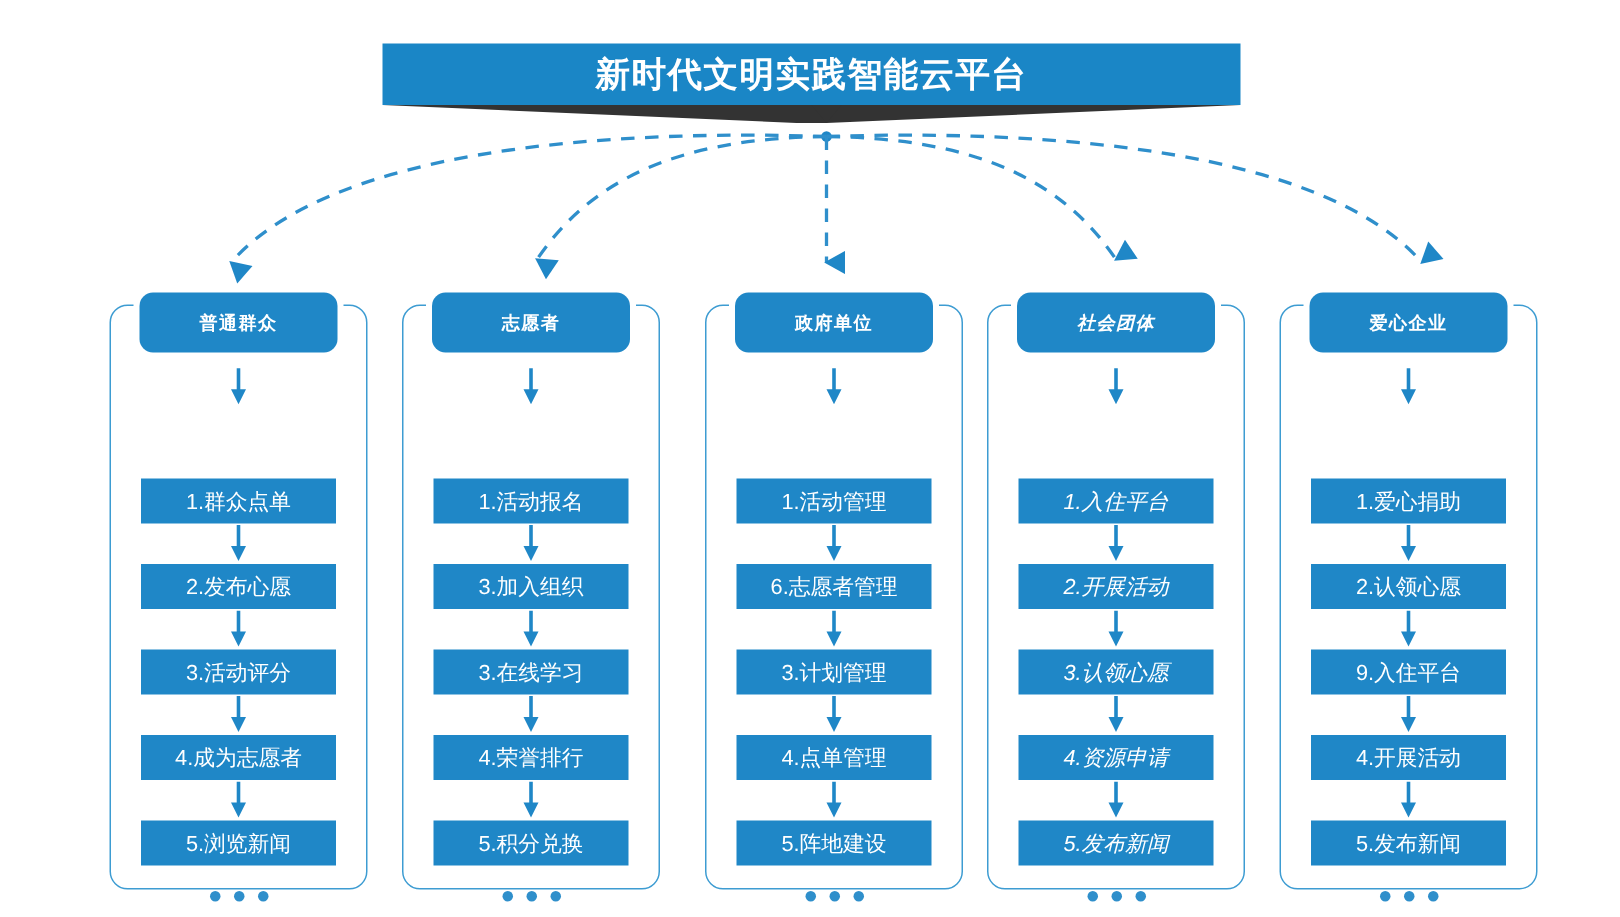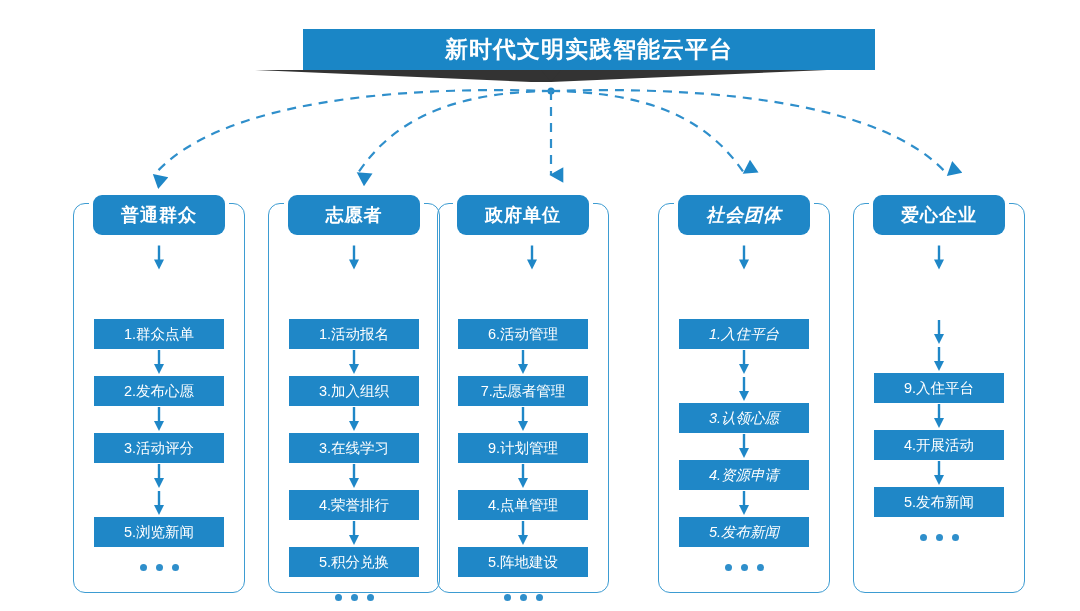--- a/index.html
+++ b/index.html
@@ -30,21 +30,20 @@
     background: #1a86c6;
     color: #ffffff;
     font-size: 23px;
     font-weight: bold;
     letter-spacing: 1px;
     display: flex;
     align-items: center;
     justify-content: center;
     box-sizing: border-box;
     z-index: 4;
-    margin-left: 48px;
   }
   #title-shadow {
     position: absolute;
     left: 255px;
     top: 70px;
     width: 572px;
     height: 12px;
     z-index: 3;
   }
   #title-arrow-tip {
@@ -107,21 +106,21 @@
   }
   .col-header {
     position: absolute;
     left: 20px;
     top: -8px;
     width: 132px;
     height: 40px;
     background: #1f87c7;
     border-radius: 9px;
     color: #ffffff;
-    font-size: 18px;
+    font-size: 12px;
     font-weight: bold;
     letter-spacing: 1px;
     display: flex;
     align-items: center;
     justify-content: center;
     box-sizing: border-box;
   }
   .col-body {
     position: absolute;
     left: 21px;
@@ -235,20 +234,21 @@
     <polygon points="1,14 11,14 6,24" fill="#1f87c7"></polygon>
   </svg>
           </div>
           <div class="item">3.活动评分</div>
           <div class="item-gap">
             <svg class="down-arrow" viewBox="0 0 12 25">
     <line x1="6" y1="0" x2="6" y2="15" stroke="#1f87c7" stroke-width="2.4"></line>
     <polygon points="1,14 11,14 6,24" fill="#1f87c7"></polygon>
   </svg>
           </div>
+          <div class="item">4.成为志愿者</div>
           <div class="item-gap">
             <svg class="down-arrow" viewBox="0 0 12 25">
     <line x1="6" y1="0" x2="6" y2="15" stroke="#1f87c7" stroke-width="2.4"></line>
     <polygon points="1,14 11,14 6,24" fill="#1f87c7"></polygon>
   </svg>
           </div>
           <div class="item">5.浏览新闻</div>
           <div class="col-dots">
             <span class="dot"></span>
             <span class="dot"></span>
@@ -294,44 +294,44 @@
   </svg>
           </div>
           <div class="item">5.积分兑换</div>
           <div class="col-dots">
             <span class="dot"></span>
             <span class="dot"></span>
             <span class="dot"></span>
           </div>
         </div>
       </div>
-      <div class="column" style="left: 437px; padding-left: 17px;">
+      <div class="column" style="left: 470px;">
         <div class="col-frame"></div>
         <div class="frame-notch"></div>
         <div class="col-header">政府单位</div>
         <svg class="header-arrow" viewBox="0 0 12 25">
     <line x1="6" y1="0" x2="6" y2="15" stroke="#1f87c7" stroke-width="2.4"></line>
     <polygon points="1,14 11,14 6,24" fill="#1f87c7"></polygon>
   </svg>
         <div class="col-body">
-          <div class="item">6.活动管理</div>
-          <div class="item-gap">
-            <svg class="down-arrow" viewBox="0 0 12 25">
-    <line x1="6" y1="0" x2="6" y2="15" stroke="#1f87c7" stroke-width="2.4"></line>
-    <polygon points="1,14 11,14 6,24" fill="#1f87c7"></polygon>
-  </svg>
-          </div>
-          <div class="item">7.志愿者管理</div>
-          <div class="item-gap">
-            <svg class="down-arrow" viewBox="0 0 12 25">
-    <line x1="6" y1="0" x2="6" y2="15" stroke="#1f87c7" stroke-width="2.4"></line>
-    <polygon points="1,14 11,14 6,24" fill="#1f87c7"></polygon>
-  </svg>
-          </div>
-          <div class="item">9.计划管理</div>
+          <div class="item">1.活动管理</div>
+          <div class="item-gap">
+            <svg class="down-arrow" viewBox="0 0 12 25">
+    <line x1="6" y1="0" x2="6" y2="15" stroke="#1f87c7" stroke-width="2.4"></line>
+    <polygon points="1,14 11,14 6,24" fill="#1f87c7"></polygon>
+  </svg>
+          </div>
+          <div class="item">6.志愿者管理</div>
+          <div class="item-gap">
+            <svg class="down-arrow" viewBox="0 0 12 25">
+    <line x1="6" y1="0" x2="6" y2="15" stroke="#1f87c7" stroke-width="2.4"></line>
+    <polygon points="1,14 11,14 6,24" fill="#1f87c7"></polygon>
+  </svg>
+          </div>
+          <div class="item">3.计划管理</div>
           <div class="item-gap">
             <svg class="down-arrow" viewBox="0 0 12 25">
     <line x1="6" y1="0" x2="6" y2="15" stroke="#1f87c7" stroke-width="2.4"></line>
     <polygon points="1,14 11,14 6,24" fill="#1f87c7"></polygon>
   </svg>
           </div>
           <div class="item">4.点单管理</div>
           <div class="item-gap">
             <svg class="down-arrow" viewBox="0 0 12 25">
     <line x1="6" y1="0" x2="6" y2="15" stroke="#1f87c7" stroke-width="2.4"></line>
@@ -355,20 +355,21 @@
     <polygon points="1,14 11,14 6,24" fill="#1f87c7"></polygon>
   </svg>
         <div class="col-body">
           <div class="item">1.入住平台</div>
           <div class="item-gap">
             <svg class="down-arrow" viewBox="0 0 12 25">
     <line x1="6" y1="0" x2="6" y2="15" stroke="#1f87c7" stroke-width="2.4"></line>
     <polygon points="1,14 11,14 6,24" fill="#1f87c7"></polygon>
   </svg>
           </div>
+          <div class="item">2.开展活动</div>
           <div class="item-gap">
             <svg class="down-arrow" viewBox="0 0 12 25">
     <line x1="6" y1="0" x2="6" y2="15" stroke="#1f87c7" stroke-width="2.4"></line>
     <polygon points="1,14 11,14 6,24" fill="#1f87c7"></polygon>
   </svg>
           </div>
           <div class="item">3.认领心愿</div>
           <div class="item-gap">
             <svg class="down-arrow" viewBox="0 0 12 25">
     <line x1="6" y1="0" x2="6" y2="15" stroke="#1f87c7" stroke-width="2.4"></line>
@@ -392,26 +393,28 @@
       </div>
       <div class="column" style="left: 853px; text-align: center;">
         <div class="col-frame"></div>
         <div class="frame-notch"></div>
         <div class="col-header">爱心企业</div>
         <svg class="header-arrow" viewBox="0 0 12 25">
     <line x1="6" y1="0" x2="6" y2="15" stroke="#1f87c7" stroke-width="2.4"></line>
     <polygon points="1,14 11,14 6,24" fill="#1f87c7"></polygon>
   </svg>
         <div class="col-body">
-          <div class="item-gap">
-            <svg class="down-arrow" viewBox="0 0 12 25">
-    <line x1="6" y1="0" x2="6" y2="15" stroke="#1f87c7" stroke-width="2.4"></line>
-    <polygon points="1,14 11,14 6,24" fill="#1f87c7"></polygon>
-  </svg>
-          </div>
+          <div class="item">1.爱心捐助</div>
+          <div class="item-gap">
+            <svg class="down-arrow" viewBox="0 0 12 25">
+    <line x1="6" y1="0" x2="6" y2="15" stroke="#1f87c7" stroke-width="2.4"></line>
+    <polygon points="1,14 11,14 6,24" fill="#1f87c7"></polygon>
+  </svg>
+          </div>
+          <div class="item">2.认领心愿</div>
           <div class="item-gap">
             <svg class="down-arrow" viewBox="0 0 12 25">
     <line x1="6" y1="0" x2="6" y2="15" stroke="#1f87c7" stroke-width="2.4"></line>
     <polygon points="1,14 11,14 6,24" fill="#1f87c7"></polygon>
   </svg>
           </div>
           <div class="item">9.入住平台</div>
           <div class="item-gap">
             <svg class="down-arrow" viewBox="0 0 12 25">
     <line x1="6" y1="0" x2="6" y2="15" stroke="#1f87c7" stroke-width="2.4"></line>

